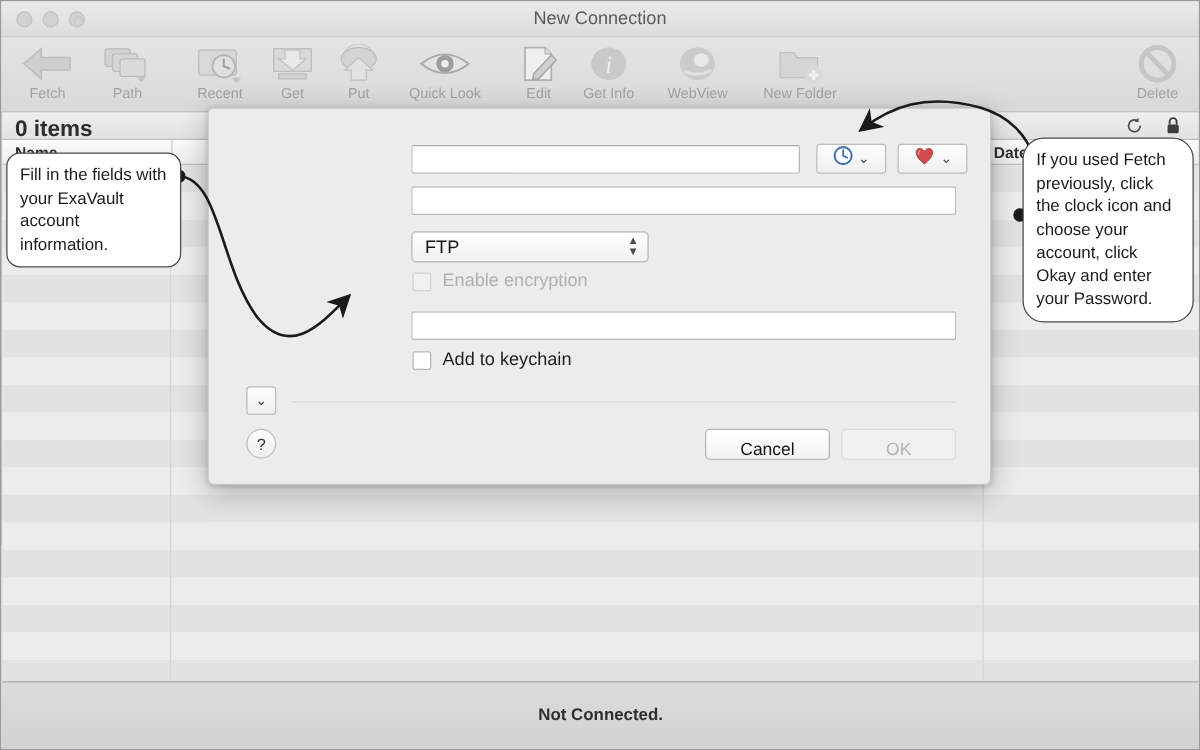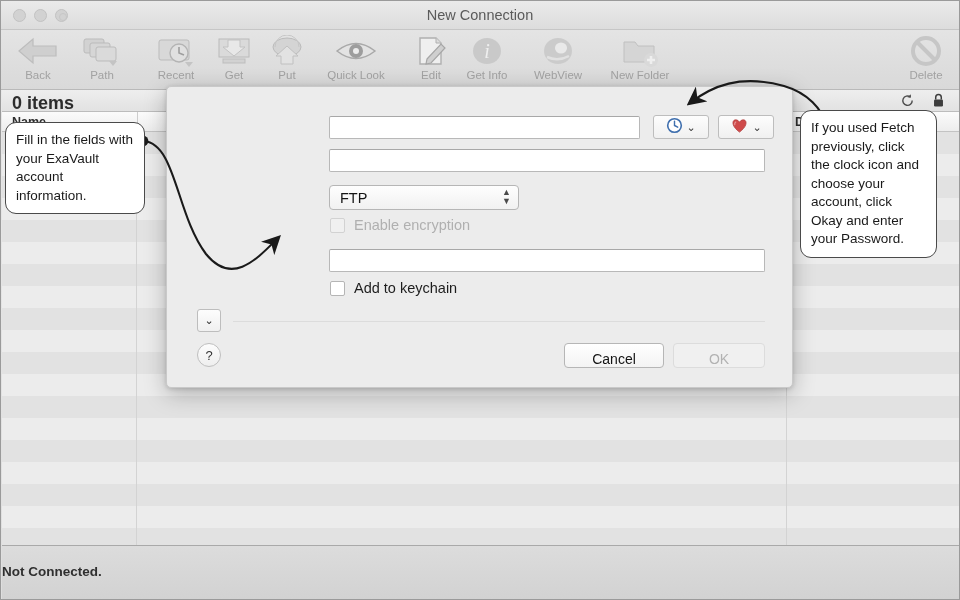--- a/index.html
+++ b/index.html
@@ -87,21 +87,21 @@
     position:absolute; top:0; width:1px; height:413px; background:#d3d3d3;
   }
 
   
   .statusbar{
     position:absolute; left:1px; top:544px; width:957px; height:54px;
     background: linear-gradient(#dcdcdc, #d2d2d2);
     border-top:1px solid #a9a9a9;
   }
   .status-txt{
-    position:absolute; top:18px; width:100%; text-align:left;
+    position:absolute; top:18px; width:100%; text-align:center;
     font-size:13.5px; color:#2f2f2f; font-weight:bold;
   }
 
   
   .dialog{
     position:absolute; left:166px; top:86px; width:627px; height:302px;
     background:#ececec;
     border:1px solid #c9c9c9;
     border-radius: 5px 5px 5px 5px;
     box-shadow: 0 6px 22px rgba(0,0,0,0.25), 0 1px 4px rgba(0,0,0,0.15);
@@ -197,21 +197,21 @@
     </div>
 
     <div class="toolbar">
 
       <div class="tb-item" style="left:0px;">
         <div class="tb-ico">
           <svg width="44" height="30" viewBox="0 0 44 30">
               <path d="M3 15 L17 3 L17 10 L40 10 L40 20 L17 20 L17 27 Z" fill="#cfcfcf" stroke="#bdbdbd" stroke-width="1.2"></path>
             </svg>
         </div>
-        <div class="tb-lbl">Back</div>
+        <div class="tb-lbl">Fetch</div>
       </div>
 
       <div class="tb-item" style="left:64px;">
         <div class="tb-ico">
           <svg width="44" height="32" viewBox="0 0 44 32">
             <rect x="4" y="4" width="20" height="14" rx="2" fill="#d2d2d2" stroke="#bbb"></rect>
             <rect x="10" y="8" width="20" height="14" rx="2" fill="#d6d6d6" stroke="#bbb"></rect>
             <rect x="16" y="12" width="20" height="14" rx="2" fill="#dadada" stroke="#bbb"></rect>
             <path d="M29 26 l4 5 l4 -5 z" fill="#c4c4c4"></path>
           </svg>
@@ -447,17 +447,17 @@
     <circle cx="143" cy="141" r="5.4" fill="#1a1a1a"></circle>
 
     <path d="M816,172 C840,150 832,100 784,86 C740,74 712,86 690,103" fill="none" stroke="#1a1a1a" stroke-width="2.1" marker-end="url(#ah)"></path>
     <circle cx="816" cy="172" r="5.4" fill="#1a1a1a"></circle>
   </svg>
 
   <div class="callout" style="left:5px; top:122px; width:140px;">
     <span>Fill in the fields with your ExaVault account information.</span>
   </div>
 
-  <div class="callout" style="left:800px; top:110px; width:137px;">
+  <div class="callout" style="left:818px; top:110px; width:137px;border-radius:17px;">
     <span>If you used Fetch previously, click the clock icon and choose your account, click Okay and enter your Password.</span>
   </div>
 
 </div>
 
 </body></html>

